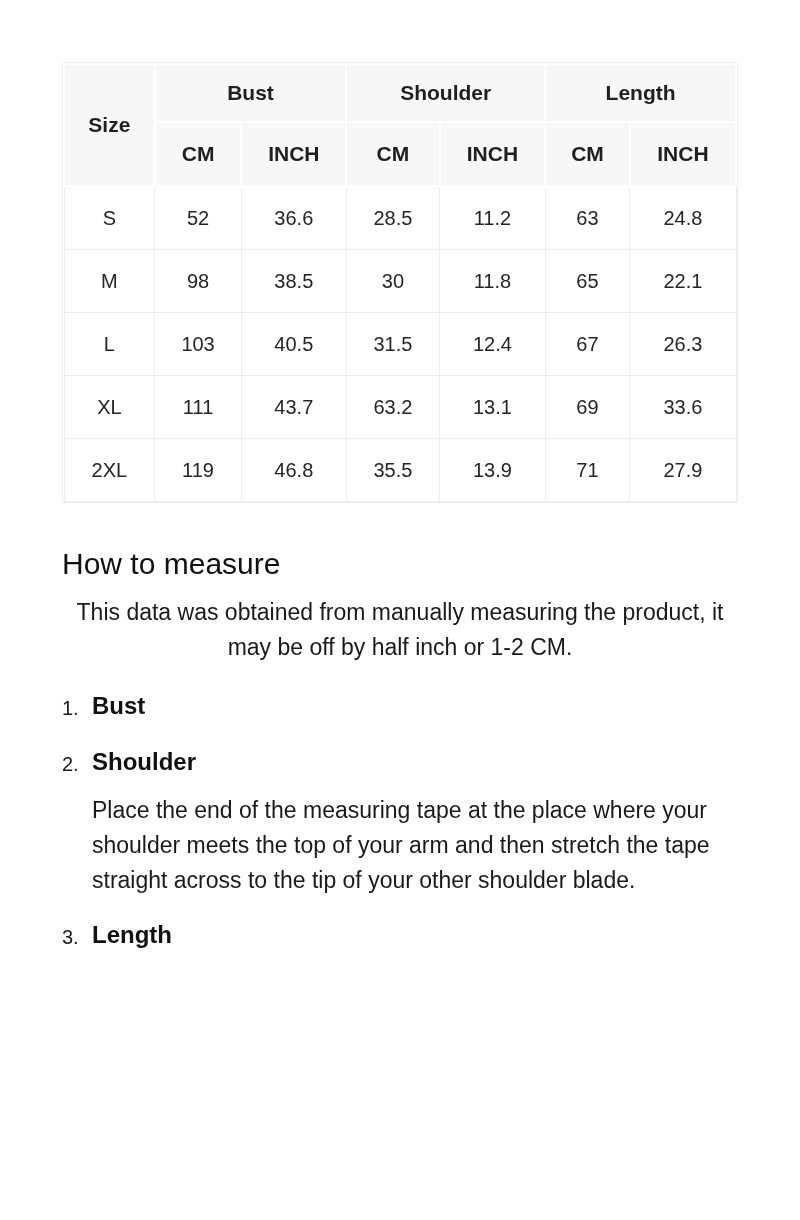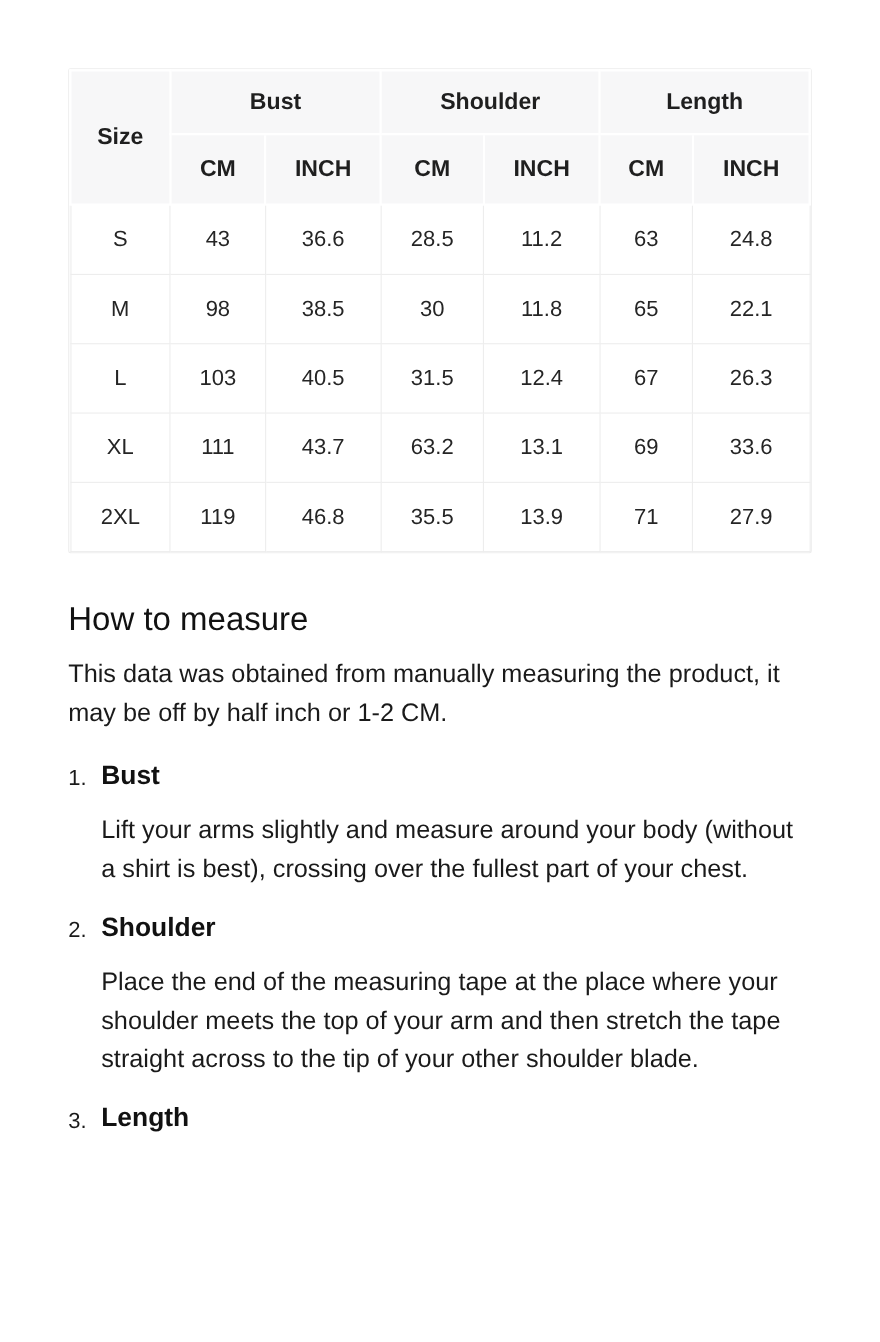--- a/index.html
+++ b/index.html
@@ -61,20 +61,21 @@
     margin: 44px 0 14px 0;
     font-size: 30px;
     font-weight: normal;
     color: #111111;
   }
   .howto-intro {
     margin: 0 0 26px 0;
     font-size: 23px;
     line-height: 35px;
     color: #1a1a1a;
+    text-align: center;
   }
   .steps {
     margin: 0;
     padding: 0;
     list-style: none;
   }
   .step {
     display: flex;
     align-items: flex-start;
     margin: 0 0 10px 0;
@@ -132,21 +133,21 @@
           <th>INCH</th>
           <th>CM</th>
           <th>INCH</th>
           <th>CM</th>
           <th>INCH</th>
         </tr>
       </thead>
       <tbody>
         <tr>
           <td>S</td>
-          <td>43</td>
+          <td>52</td>
           <td>36.6</td>
           <td>28.5</td>
           <td>11.2</td>
           <td>63</td>
           <td>24.8</td>
         </tr>
         <tr>
           <td>M</td>
           <td>98</td>
           <td>38.5</td>
@@ -188,21 +189,20 @@
 
   <h2 class="howto-title">How to measure</h2>
   <p class="howto-intro">This data was obtained from manually measuring the product, it may be off by half inch or 1-2 CM.</p>
 
   <div class="steps">
 
     <div class="step">
       <span class="step-num">1.</span>
       <div class="step-body">
         <p class="step-title">Bust</p>
-        <p class="step-desc">Lift your arms slightly and measure around your body (without a shirt is best), crossing over the fullest part of your chest.</p>
       </div>
     </div>
 
     <div class="step">
       <span class="step-num">2.</span>
       <div class="step-body">
         <p class="step-title">Shoulder</p>
         <p class="step-desc">Place the end of the measuring tape at the place where your shoulder meets the top of your arm and then stretch the tape straight across to the tip of your other shoulder blade.</p>
       </div>
     </div>

